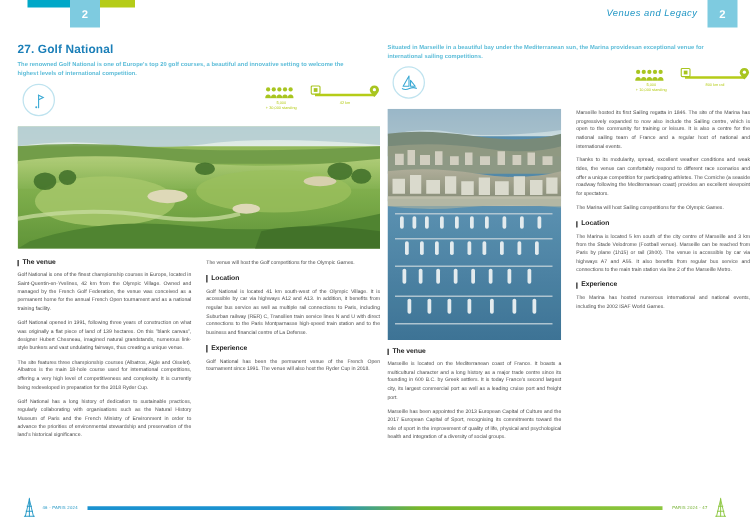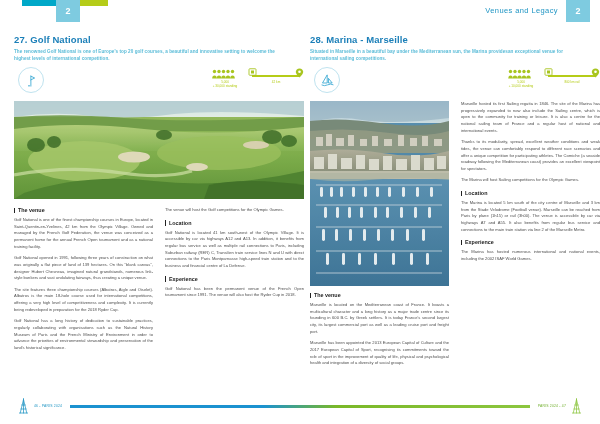--- a/index.html
+++ b/index.html
@@ -28,20 +28,21 @@
   .badge-left {
     position: absolute; left: 56px; top: 0;
     width: 24px; height: 22px; background: #7ecbe0;
     color: #ffffff; font-size: 9px; font-weight: bold;
     display: flex; align-items: center; justify-content: center;
   }
   .header-title {
     position: absolute; right: 42px; top: 6px;
     color: #2196c4; font-size: 7.5px; letter-spacing: 0.4px;
     white-space: nowrap;
+    font-style: italic;
   }
   .badge-right {
     position: absolute; right: 10px; top: 0;
     width: 24px; height: 22px; background: #7ecbe0;
     color: #ffffff; font-size: 9px; font-weight: bold;
     display: flex; align-items: center; justify-content: center;
   }
 
   
   .spread { position: absolute; top: 34px; left: 0; width: 488px; height: 356px; }
@@ -230,21 +231,20 @@
           <div class="sec-head sp-top">Location</div>
           <p class="para">Golf National is located 41 km south-west of the Olympic Village. It is accessible by car via highways A12 and A13. In addition, it benefits from regular bus service as well as multiple rail connections to Paris, including Suburban railway (RER) C, Transilien train service lines N and U with direct connections to the Paris Montparnasse high-speed train station and to the business and financial centre of La Defense.</p>
           <div class="sec-head sp-top">Experience</div>
           <p class="para">Golf National has been the permanent venue of the French Open tournament since 1991. The venue will also host the Ryder Cup in 2018.</p>
         </div>
       </div>
     </div>
 
     <div class="leaf leaf-right">
 
-      <div class="venue-title">28. Marina - Marseille</div>
       <div class="venue-sub">Situated in Marseille in a beautiful bay under the Mediterranean sun, the Marina providesan exceptional venue for international sailing competitions.</div>
 
       <div class="strip">
         <div class="sport-circle">
           <svg width="15" height="15" viewBox="0 0 24 24" fill="none" stroke="#3ba9d4" stroke-width="1.4" stroke-linejoin="round">
             <path d="M11.5 3 L11.5 16 L4 16 z"></path>
             <path d="M13.5 8.5 L13.5 16 L19.5 16 z"></path>
             <path d="M2.5 19 Q7 21.5 12 19 Q17 16.5 21.5 19"></path>
           </svg>
         </div>

